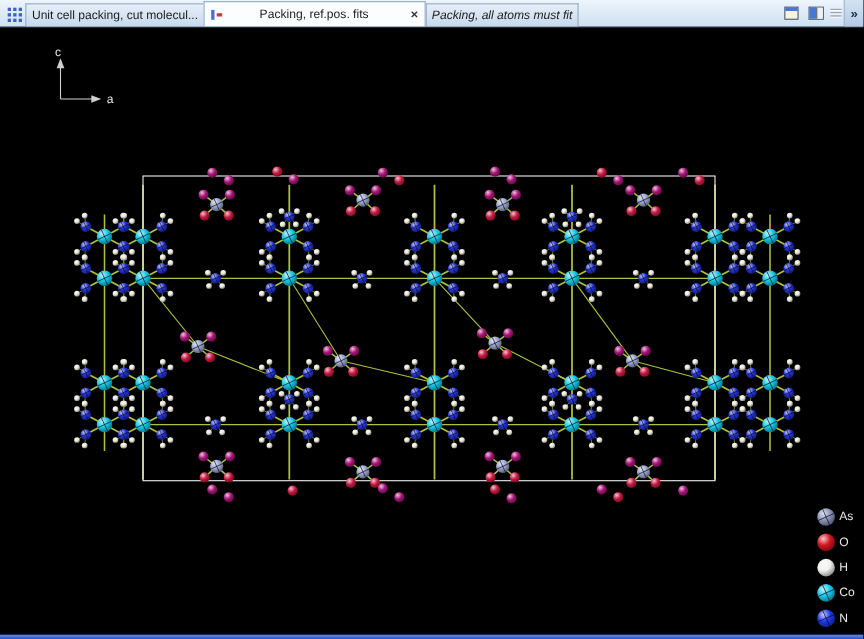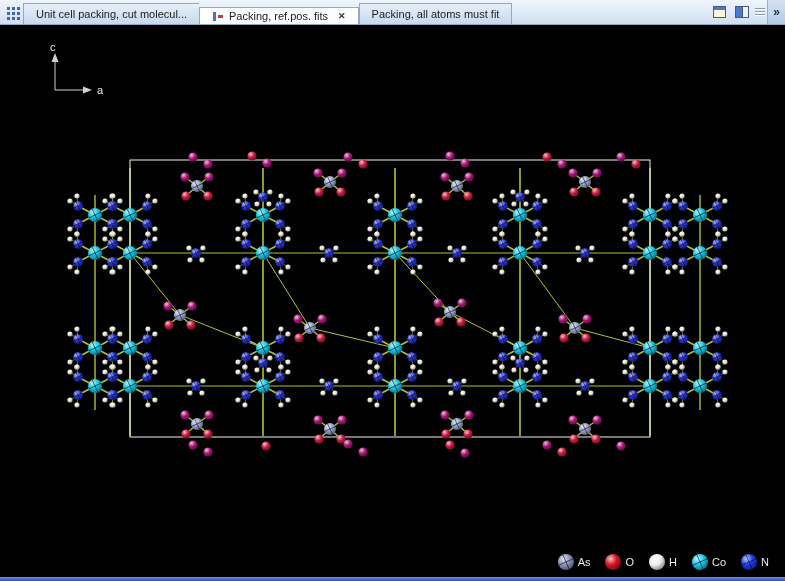--- a/index.html
+++ b/index.html
@@ -17,28 +17,28 @@
     display:flex;align-items:flex-end;
   }
   .tb-btn{
     width:20px;height:20px;margin:2px 1px 2px 2px;flex:0 0 auto;
     display:flex;align-items:center;justify-content:center;cursor:pointer;border-radius:2px;
   }
   .grid-ico{width:3px;height:3px;background:#3a64c0;position:relative;margin:-8px 0 0 -8px;
     box-shadow:5px 0 #3a64c0,10px 0 #3a64c0,0 5px #3a64c0,5px 5px #3a64c0,10px 5px #3a64c0,0 10px #3a64c0,5px 10px #3a64c0,10px 10px #3a64c0;}
   #tabs{display:flex;align-items:flex-end;height:25px;}
   .tab{
-    height:21px;display:flex;align-items:center;padding:0 12px;font-size:11px;color:#1c1c1c;
+    height:21px;display:flex;align-items:center;padding:0 5px;font-size:11px;color:#1c1c1c;
     background:linear-gradient(#e6eff9,#c6d9ed);
     border:1px solid #93aac4;border-right:none;border-bottom:none;
     box-sizing:border-box;cursor:pointer;white-space:nowrap;
   }
-  .tab:last-child{border-right:1px solid #93aac4;}
+  .tab:last-child{border-right:1px solid #93aac4;font-style:italic;}
   .tab.active{
-    height:17px;background:#fbfdff;border-right:1px solid #93aac4;position:relative;z-index:2;
+    height:23px;background:#fbfdff;border-right:1px solid #93aac4;position:relative;z-index:2;gap:28px;
   }
   .tab .close{margin-left:10px;font-size:9px;line-height:9px;color:#333;font-weight:bold;cursor:pointer;}
   .fit-icon{width:12px;height:11px;position:relative;margin-right:5px;flex:0 0 auto;}
   .fit-icon::before{content:'';position:absolute;left:1px;top:1px;width:3px;height:9px;background:#4a72c8;}
   .fit-icon::after{content:'';position:absolute;left:6px;top:4px;width:5px;height:3px;background:#c04040;}
   .tb-right{margin-left:auto;display:flex;align-items:center;height:25px;}
   .icon-newwin{width:11px;height:10px;border:1px solid #4a5a72;background:linear-gradient(#4a78d0 0 3px,#f8f4dc 3px);}
   .icon-tile{width:12px;height:10px;border:1px solid #4a5a72;display:flex;}
   .icon-tile i{display:block;width:50%;height:100%;}
   .icon-tile i:first-child{background:#4a78d0;}
@@ -49,21 +49,21 @@
     width:17px;height:25px;display:flex;align-items:center;justify-content:center;
     font-size:12px;font-weight:bold;color:#1a2a4a;cursor:pointer;
     background:linear-gradient(#d5e3f3,#b3cbe4);border-left:1px solid #9ab0ca;
   }
 
   
   #canvas{position:absolute;top:25px;left:0;width:785px;height:552px;background:#000;overflow:hidden;}
   #mol{display:block;}
 
   
-  #legend{position:absolute;right:16px;bottom:6px;display:flex;gap:14px;}
+  #legend{position:absolute;right:8px;bottom:6px;display:flex;flex-direction:column;gap:4px;}
   .legend-item{display:flex;align-items:center;gap:3px;height:19px;}
   .legend-item span{color:#e8e8e8;font-size:11px;}
 
   
   #bottomstrip{position:absolute;bottom:0;left:0;width:785px;height:4px;
     background:linear-gradient(#628ff0,#2a50c8);}
 </style>
 </head>
 <body>
 

